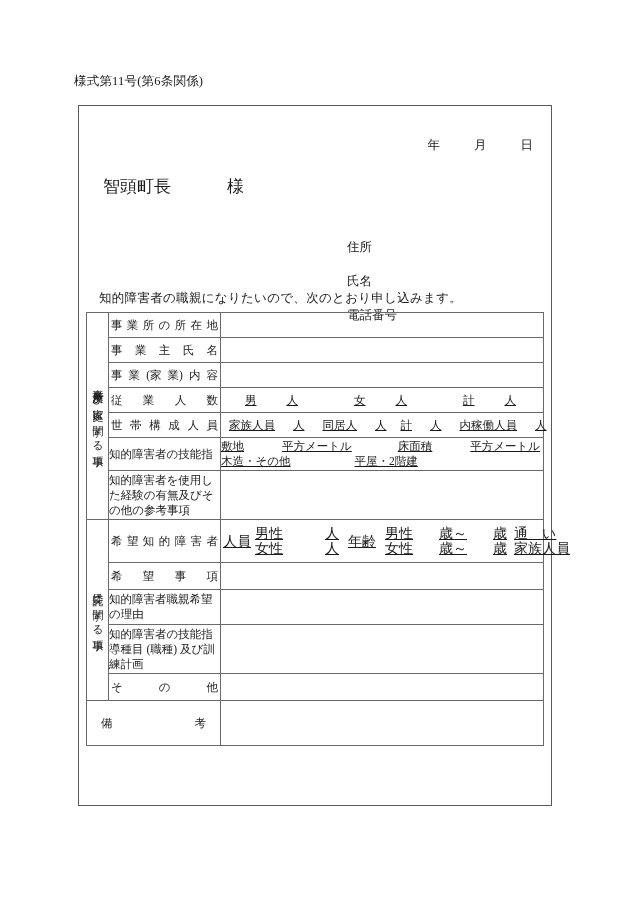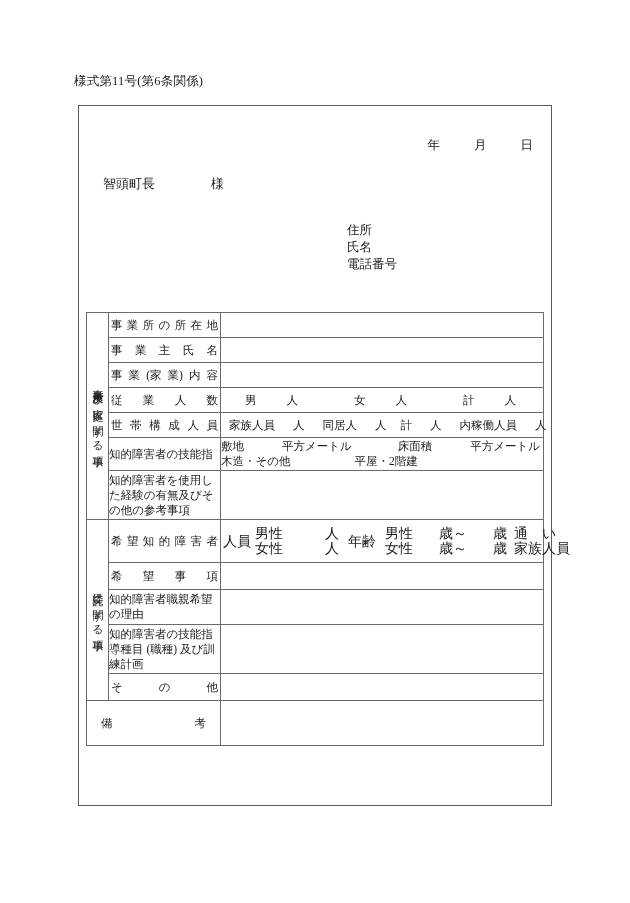--- a/index.html
+++ b/index.html
@@ -60,33 +60,33 @@
     margin-left: 44px;
   }
   .date-line span { display: inline-block; }
   .date-y { margin-right: 34px; }
   .date-m { margin-right: 34px; }
 
   .addressee {
     position: absolute;
     left: 24px;
     top: 69px;
-    font-size: 13px;
+    font-size: 17px;
     white-space: nowrap;
   }
   .addressee .honorific { margin-left: 56px; }
 
   .applicant {
     position: absolute;
     left: 268px;
     top: 116px;
     font-size: 12.5px;
     line-height: 17px;
   }
-  .applicant div { white-space: nowrap; }
+  .applicant div { white-space: nowrap; margin-top: 17px; }
 
   .intro {
     position: absolute;
     left: 20px;
     top: 184px;
     font-size: 12.5px;
     letter-spacing: 0.3px;
     white-space: nowrap;
   }
 
@@ -134,20 +134,21 @@
     padding: 0 2px;
   }
   .spread span { display: inline-block; }
   .wrapbl {
     display: block;
     line-height: 15px;
   }
   td.field {
     padding: 3px 6px;
     line-height: 15px;
+    text-decoration: underline;
   }
   
   .ln { white-space: nowrap; }
   .g8  { display: inline-block; width: 8px; }
   .g14 { display: inline-block; width: 14px; }
   .g18 { display: inline-block; width: 18px; }
   .g24 { display: inline-block; width: 24px; }
   .g30 { display: inline-block; width: 30px; }
   .g38 { display: inline-block; width: 38px; }
   .g46 { display: inline-block; width: 46px; }
@@ -195,20 +196,21 @@
     <div class="addressee">
       <span>智頭町長</span><span class="honorific">様</span>
     </div>
 
     <div class="applicant">
       <div>住所</div>
       <div>氏名</div>
       <div>電話番号</div>
     </div>
 
+    <div class="intro">知的障害者の職親になりたいので、次のとおり申し込みます。</div>
 
     <table class="form-table">
       <colgroup>
         <col style="width:22px">
         <col style="width:112px">
         <col>
       </colgroup>
       <tbody>
 
         <tr>

